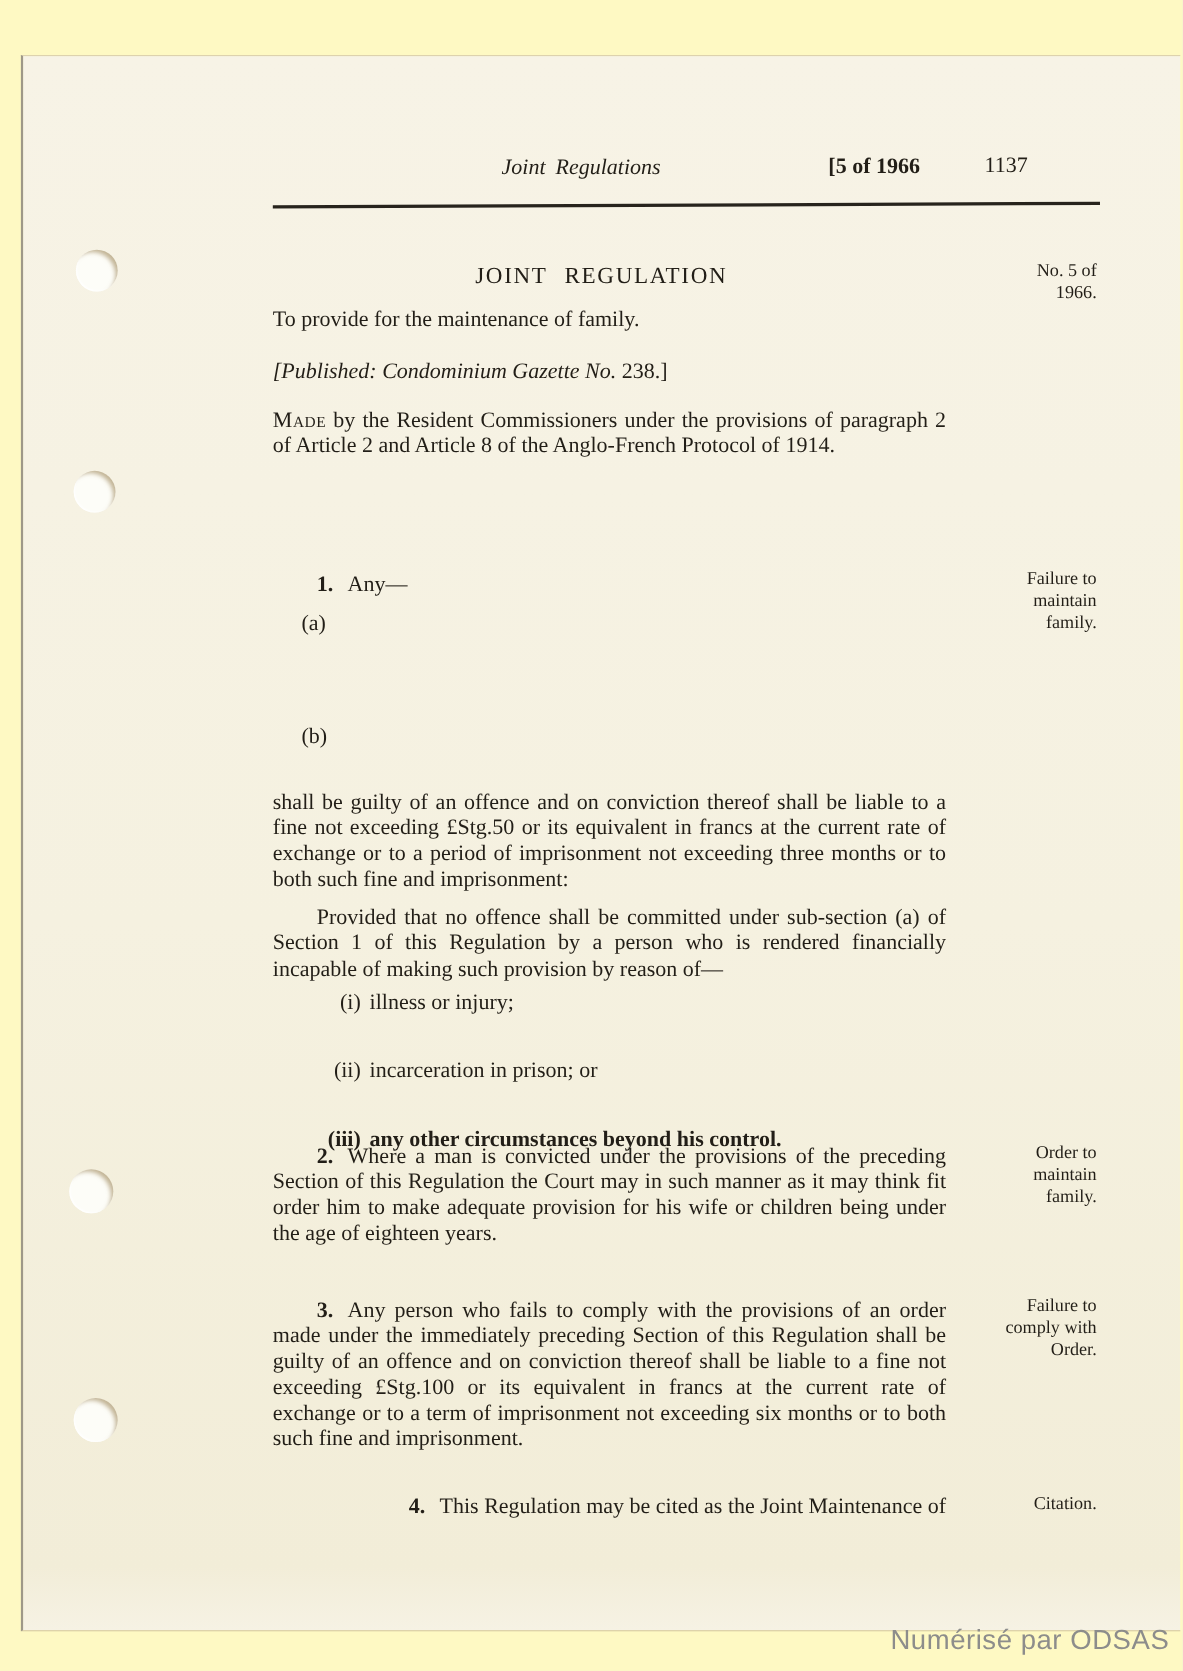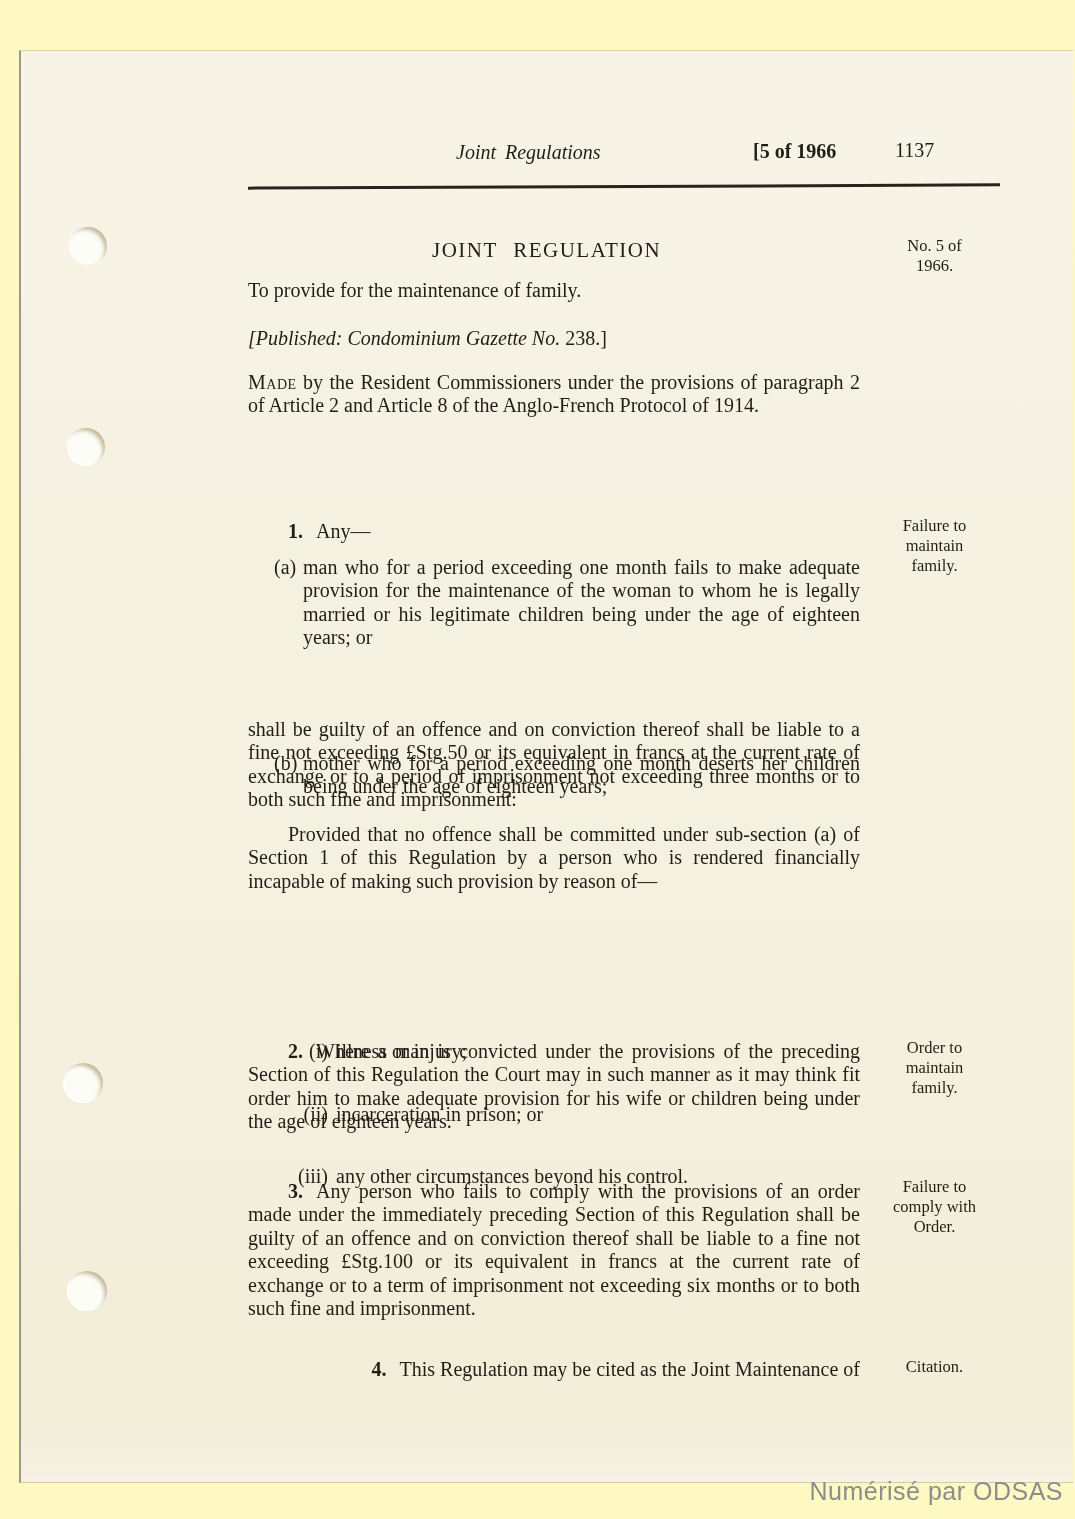--- a/index.html
+++ b/index.html
@@ -42,21 +42,21 @@
     position:absolute;left:248px;top:185px;width:752px;height:3px;
     background:#27231c;transform:rotate(-0.25deg);
   }
   .main-heading{
     font-size:21px;letter-spacing:1.5px;word-spacing:9px;
   }
   .margin-note{
     position:absolute;left:872px;width:125px;
     font-size:16.5px;line-height:19.8px;
     white-space:pre-line;
-    text-align:center;
+    text-align:right;
   }
   .clause{position:relative;padding-left:55px;box-sizing:border-box;}
   .clause-label{position:absolute;left:26px;top:0;}
   .roman-item{position:relative;padding-left:88px;box-sizing:border-box;text-align:left;}
   .roman-label{position:absolute;left:0;top:0;width:80px;text-align:right;}
   .long-title{font-size:20px;font-weight:normal;}
   .watermark{
     position:absolute;right:12px;top:1477px;
     font-family:"Liberation Sans", sans-serif;
     font-size:25px;color:#8d8d8b;letter-spacing:.5px;
@@ -95,41 +95,39 @@
 
   <div class="abs" style="left:288px;top:520px;font-size:20px;">
     <span class="sec-num">1.</span><span>Any—</span>
   </div>
   <div class="margin-note" style="top:516px;">Failure to
 maintain
 family.</div>
 
   <div class="abs body-text clause" style="left:248px;top:556px;">
     <span class="clause-label">(a)</span>
-    <span>man who for a period exceeding one month fails to make adequate provision for the maintenance of the woman to whom he is legally married or his legitimate children being under the age of eighteen years; or</span>
   </div>
 
   <div class="abs body-text clause" style="left:248px;top:658px;">
     <span class="clause-label">(b)</span>
-    <span>mother who for a period exceeding one month deserts her children being under the age of eighteen years;</span>
   </div>
 
   <div class="abs body-text" style="left:248px;top:718px;">shall be guilty of an offence and on conviction thereof shall be liable to a fine not exceeding £Stg.50 or its equivalent in francs at the current rate of exchange or to a period of imprisonment not exceeding three months or to both such fine and imprisonment:</div>
 
   <div class="abs body-text indent" style="left:248px;top:823px;">Provided that no offence shall be committed under sub-section (a) of Section 1 of this Regulation by a person who is rendered financially incapable of making such provision by reason of—</div>
 
   <div class="abs body-text roman-item" style="left:248px;top:900px;">
     <span class="roman-label">(i)</span>
     <span>illness or injury;</span>
   </div>
   <div class="abs body-text roman-item" style="left:248px;top:939px;">
     <span class="roman-label">(ii)</span>
     <span>incarceration in prison; or</span>
   </div>
-  <div class="abs body-text roman-item" style="left:248px;top:978px;">
+  <div class="abs body-text roman-item" style="left:248px;top:978px;font-weight:bold;">
     <span class="roman-label">(iii)</span>
     <span>any other circumstances beyond his control.</span>
   </div>
 
   <div class="abs body-text indent" style="left:248px;top:1040px;">
     <span class="sec-num">2.</span><span>Where a man is convicted under the provisions of the preceding Section of this Regulation the Court may in such manner as it may think fit order him to make adequate provision for his wife or children being under the age of eighteen years.</span>
   </div>
   <div class="margin-note" style="top:1038px;">Order to
 maintain
 family.</div>

